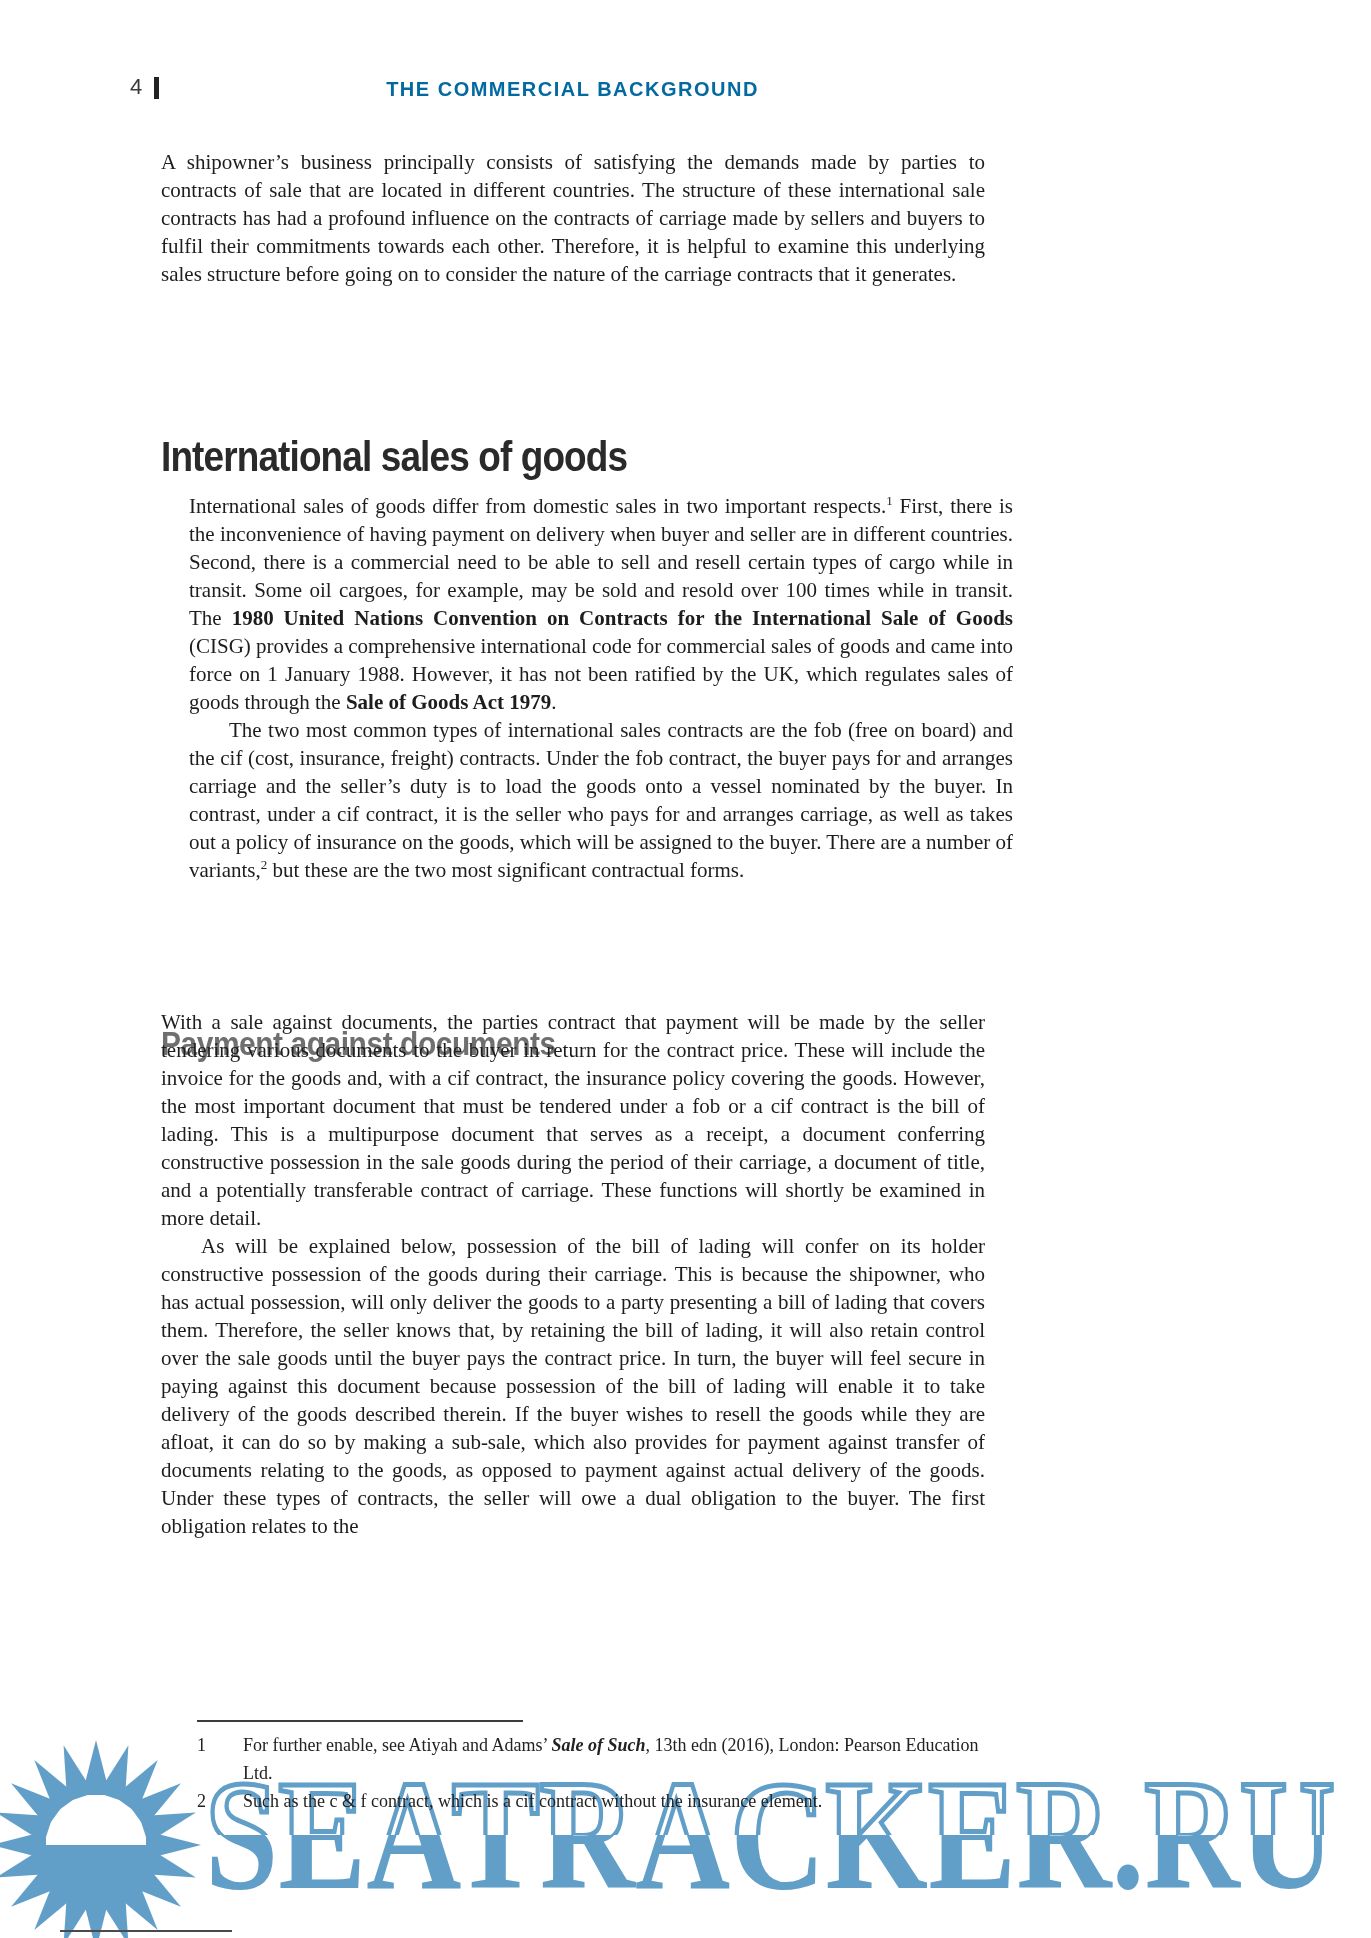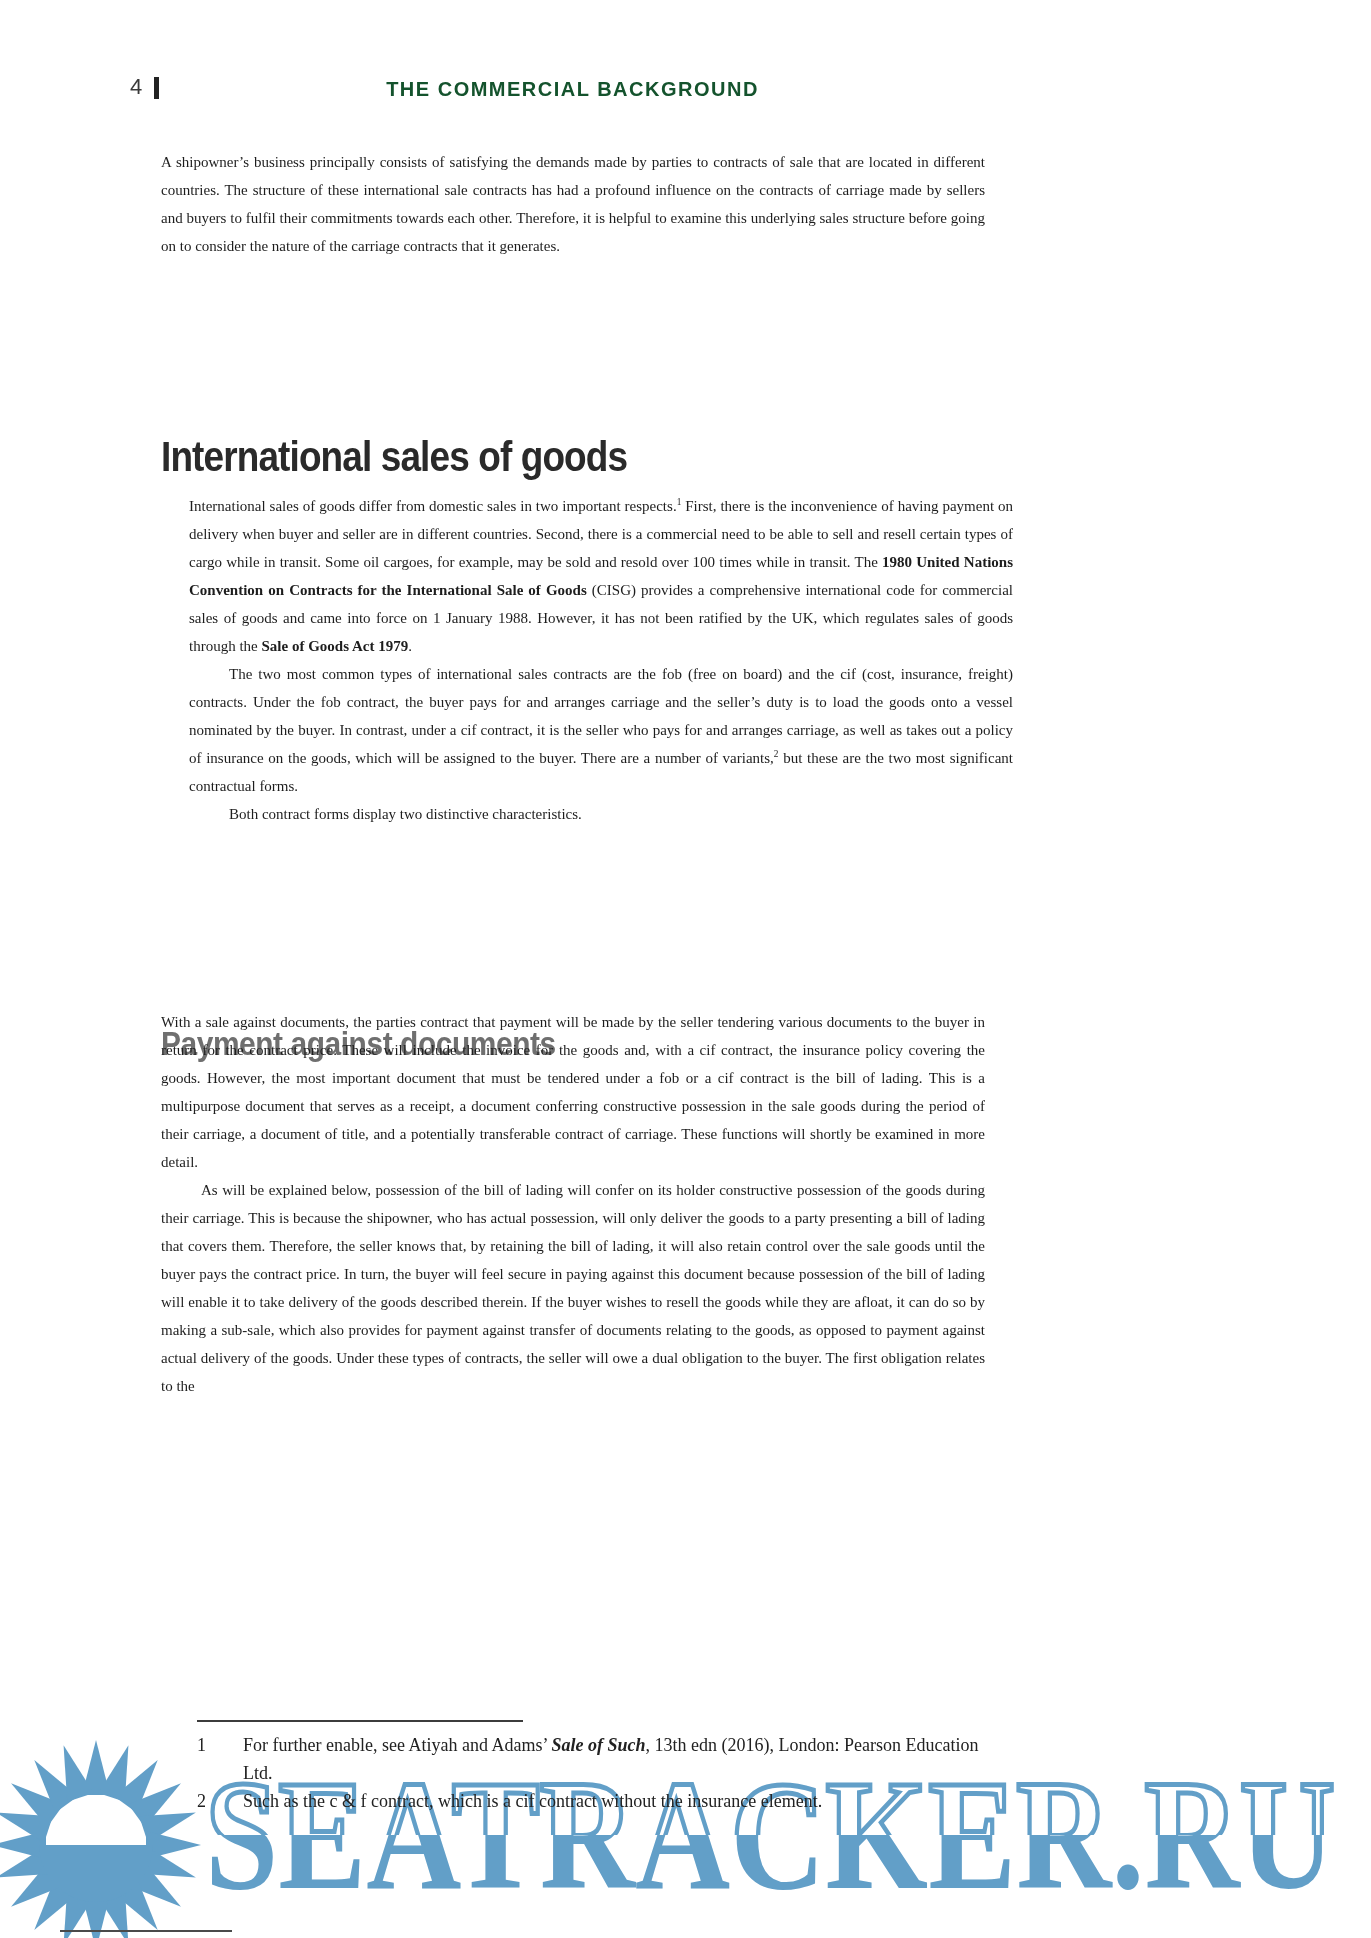--- a/index.html
+++ b/index.html
@@ -9,25 +9,25 @@
     position:relative;overflow:hidden;
   }
   .page{position:absolute;inset:0;background:#fff;overflow:hidden;}
 
   
   .page-num{position:absolute;top:74px;left:130px;
     font-family:"Liberation Sans",sans-serif;font-size:22px;color:#3a3a3a;}
   .header-bar{position:absolute;top:77px;left:154px;width:5px;height:22px;background:#222;}
   .running-head{position:absolute;top:78px;left:160px;width:825px;text-align:center;
     font-family:"Liberation Sans",sans-serif;font-weight:700;font-size:20px;
-    letter-spacing:1.5px;color:#14532d;white-space:nowrap;}
+    letter-spacing:1.5px;color:#0369a1;white-space:nowrap;}
 
   
   .col{position:absolute;left:161px;width:824px;text-align:justify;
-    font-size:15px;line-height:28px;color:#1d1d1d;}
+    font-size:21px;line-height:28px;color:#1d1d1d;}
   .col p{margin:0;}
   .col p.indent{text-indent:40px;}
   .b{font-weight:bold;}
   sup.fnref{font-size:0.62em;vertical-align:super;line-height:0;}
 
   .h1{position:absolute;left:161px;top:433px;
     font-family:"Liberation Sans",sans-serif;font-weight:700;font-size:42px;
     letter-spacing:-1px;color:#2a2a2a;transform:scaleX(0.88);transform-origin:left;
     white-space:nowrap;}
   .h2{position:absolute;left:161px;top:1024px;
@@ -109,21 +109,20 @@
 
   <div class="col intro">
     <p>A shipowner’s business principally consists of satisfying the demands made by parties to contracts of sale that are located in different countries. The structure of these international sale contracts has had a profound influence on the contracts of carriage made by sellers and buyers to fulfil their commitments towards each other. Therefore, it is helpful to examine this underlying sales structure before going on to consider the nature of the carriage contracts that it generates.</p>
   </div>
 
   <div class="h1">International sales of goods</div>
 
   <div class="col block1">
     <p><span>International sales of goods differ from domestic sales in two important respects.</span><sup class="fnref">1</sup><span> First, there is the inconvenience of having payment on delivery when buyer and seller are in different countries. Second, there is a commercial need to be able to sell and resell certain types of cargo while in transit. Some oil cargoes, for example, may be sold and resold over 100 times while in transit. The </span><span class="b">1980 United Nations Convention on Contracts for the International Sale of Goods</span><span> (CISG) provides a comprehensive international code for commercial sales of goods and came into force on 1 January 1988. However, it has not been ratified by the UK, which regulates sales of goods through the </span><span class="b">Sale of Goods Act 1979</span><span>.</span></p>
     <p class="indent"><span>The two most common types of international sales contracts are the fob (free on board) and the cif (cost, insurance, freight) contracts. Under the fob contract, the buyer pays for and arranges carriage and the seller’s duty is to load the goods onto a vessel nominated by the buyer. In contrast, under a cif contract, it is the seller who pays for and arranges carriage, as well as takes out a policy of insurance on the goods, which will be assigned to the buyer. There are a number of variants,</span><sup class="fnref">2</sup><span> but these are the two most significant contractual forms.</span></p>
-    <p class="indent">Both contract forms display two distinctive characteristics.</p>
   </div>
 
   <div class="h2">Payment against documents</div>
 
   <div class="col block2">
     <p>With a sale against documents, the parties contract that payment will be made by the seller tendering various documents to the buyer in return for the contract price. These will include the invoice for the goods and, with a cif contract, the insurance policy covering the goods. However, the most important document that must be tendered under a fob or a cif contract is the bill of lading. This is a multipurpose document that serves as a receipt, a document conferring constructive possession in the sale goods during the period of their carriage, a document of title, and a potentially transferable contract of carriage. These functions will shortly be examined in more detail.</p>
     <p class="indent">As will be explained below, possession of the bill of lading will confer on its holder constructive possession of the goods during their carriage. This is because the shipowner, who has actual possession, will only deliver the goods to a party presenting a bill of lading that covers them. Therefore, the seller knows that, by retaining the bill of lading, it will also retain control over the sale goods until the buyer pays the contract price. In turn, the buyer will feel secure in paying against this document because possession of the bill of lading will enable it to take delivery of the goods described therein. If the buyer wishes to resell the goods while they are afloat, it can do so by making a sub-sale, which also provides for payment against transfer of documents relating to the goods, as opposed to payment against actual delivery of the goods. Under these types of contracts, the seller will owe a dual obligation to the buyer. The first obligation relates to the</p>
   </div>
 
   <div class="fn-rule"></div>

